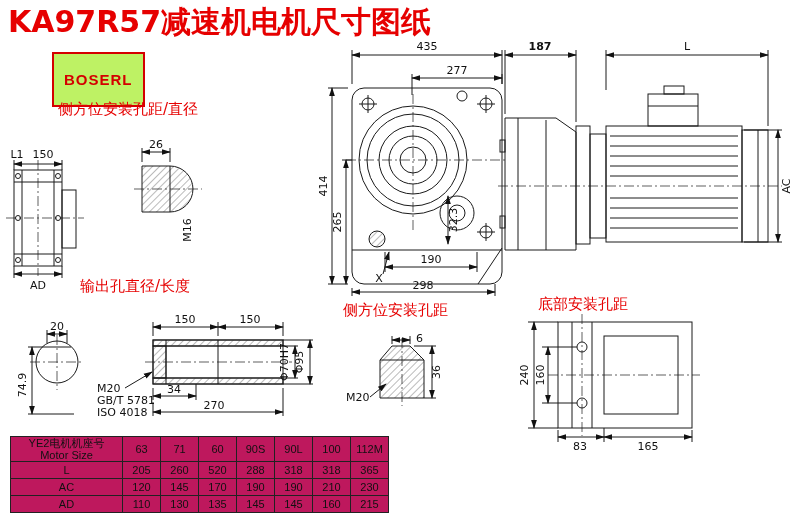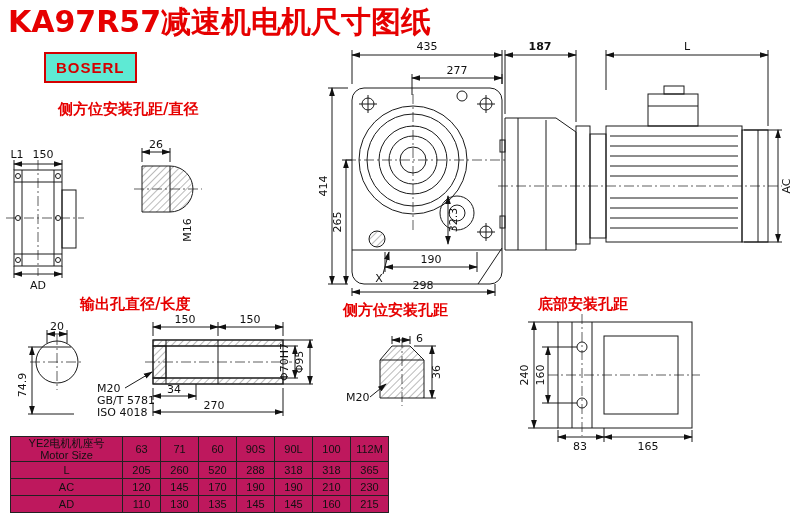--- a/index.html
+++ b/index.html
@@ -1,23 +1,23 @@
 <!DOCTYPE html>
 <html><head>
 <meta charset="utf-8">
 <style>
   *{margin:0;padding:0;box-sizing:border-box}
   html,body{width:800px;height:520px;background:#fff;position:relative;overflow:hidden;
     font-family:"Liberation Sans",sans-serif;color:#111}
   .abs{position:absolute}
   #title{left:8px;top:2px;font-size:30px;font-weight:bold;color:#e60000;
     font-family:"DejaVu Sans",sans-serif;white-space:nowrap}
-  #logo{left:44px;top:52px;border:2px solid #d40000;color:#d40000;font-weight:bold;
-    font-size:15px;padding:5px 10px;letter-spacing:1px;background:#5eead4}
-  .redlabel{color:#e60000;font-size:15px;font-weight:bold;white-space:nowrap;
+  #logo{left:52px;top:52px;border:2px solid #d40000;color:#d40000;font-weight:bold;
+    font-size:15px;padding:17px 10px;letter-spacing:1px;background:#bef264}
+  .redlabel{color:#e60000;font-size:15px;font-weight:normal;white-space:nowrap;
     font-family:"DejaVu Sans",sans-serif}
   svg{position:absolute;left:0;top:0}
   svg text{fill:#111;stroke:none;font-size:11px;font-family:"DejaVu Sans",sans-serif}
   svg .cl{stroke-dasharray:10 3 2 3;stroke-width:.7}
   #size-table{position:absolute;left:10px;top:436px;border-collapse:collapse;
     font-size:11px;color:#111;background:#be185d}
   #size-table td,#size-table th{border:1px solid #222;text-align:center;
     font-weight:normal;padding:0 3px;height:17px;min-width:38px}
   #size-table .c0{width:112px;line-height:1.1}
 </style>
@@ -317,21 +317,21 @@
     <line x1="692" y1="430" x2="692" y2="442"></line>
     <line x1="604" y1="437" x2="692" y2="437" marker-start="url(#arr)" marker-end="url(#arr)"></line>
     <text x="648" y="450" font-size="11" text-anchor="middle">165</text>
   </g>
 </svg>
 
 <div id="title" class="abs">KA97R57减速机电机尺寸图纸</div>
 <div id="logo" class="abs">BOSERL</div>
 
 <div class="abs redlabel" style="left:58px;top:100px">侧方位安装孔距/直径</div>
-<div class="abs redlabel" style="left:80px;top:295px">输出孔直径/长度</div>
+<div class="abs redlabel" style="left:80px;top:277px">输出孔直径/长度</div>
 <div class="abs redlabel" style="left:343px;top:301px">侧方位安装孔距</div>
 <div class="abs redlabel" style="left:538px;top:295px">底部安装孔距</div>
 
 <table id="size-table">
   <tbody>
       <tr>
     <th class="c0">
       <div>YE2电机机座号</div>
       <div>Motor Size</div>
     </th>

